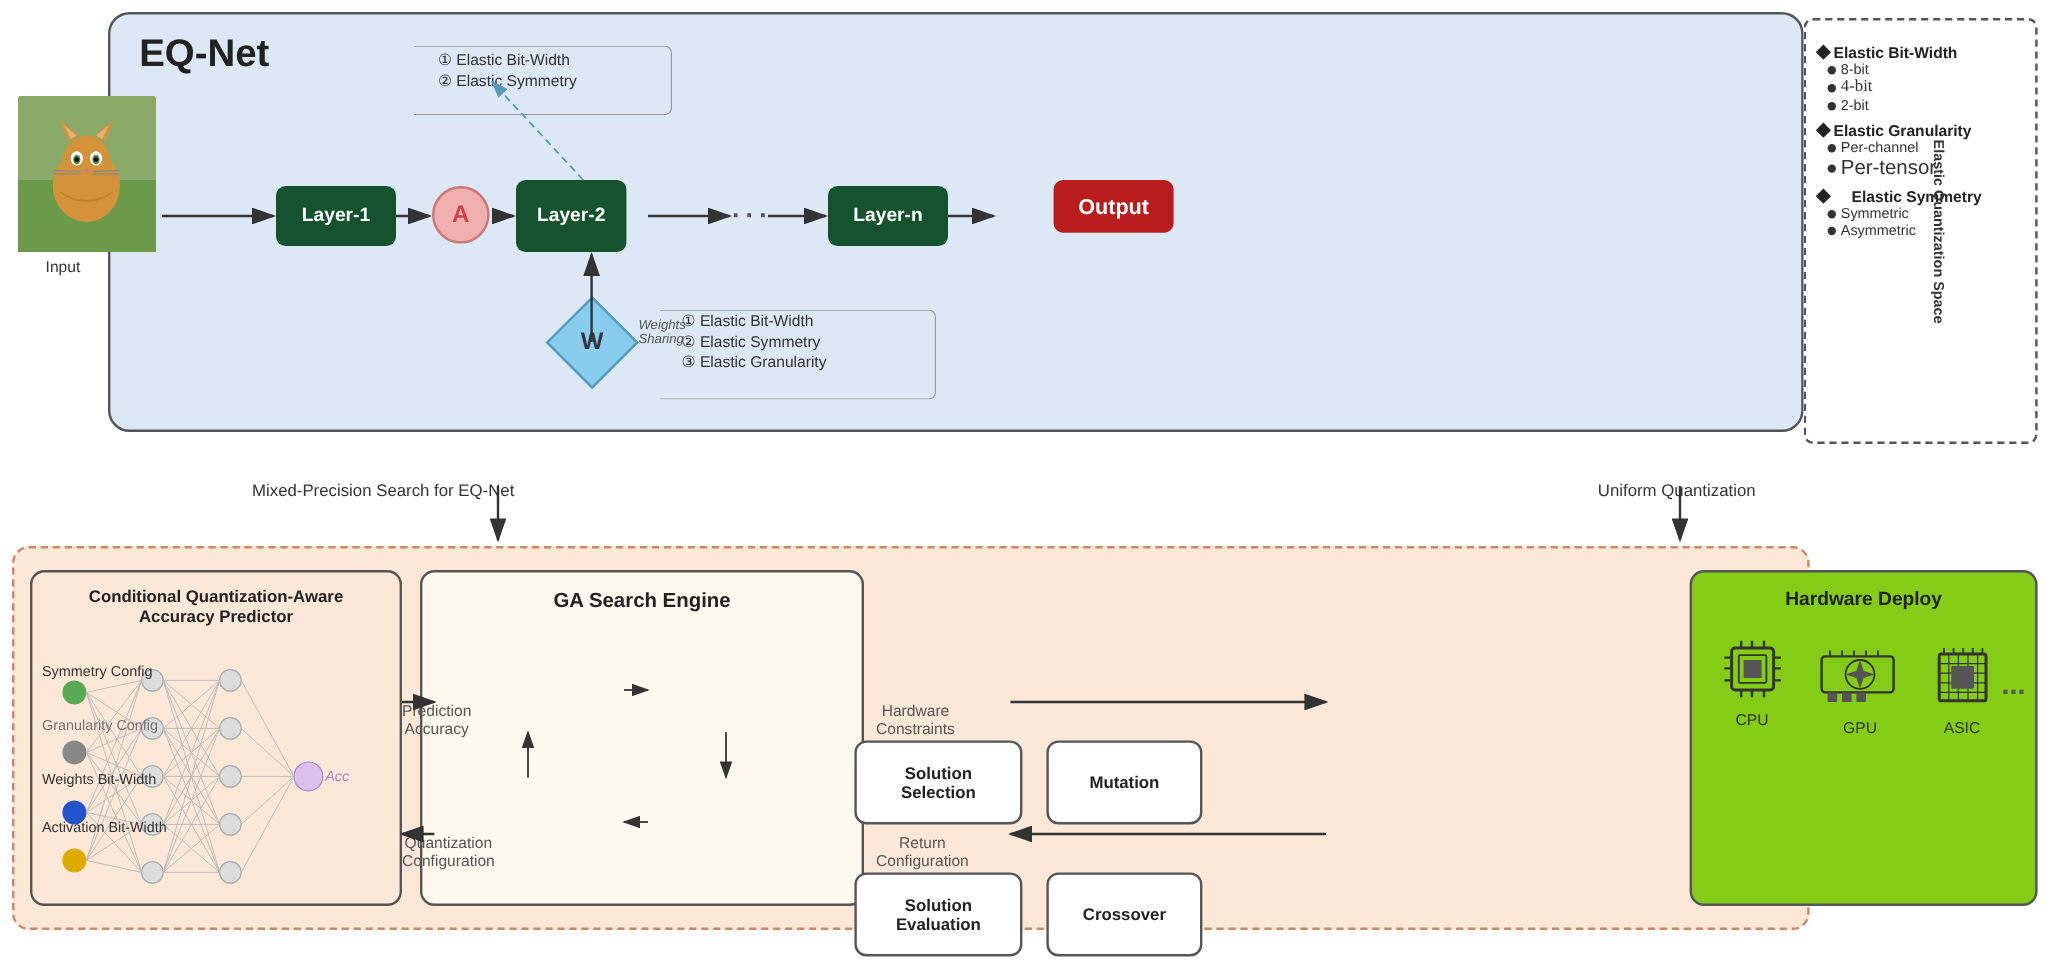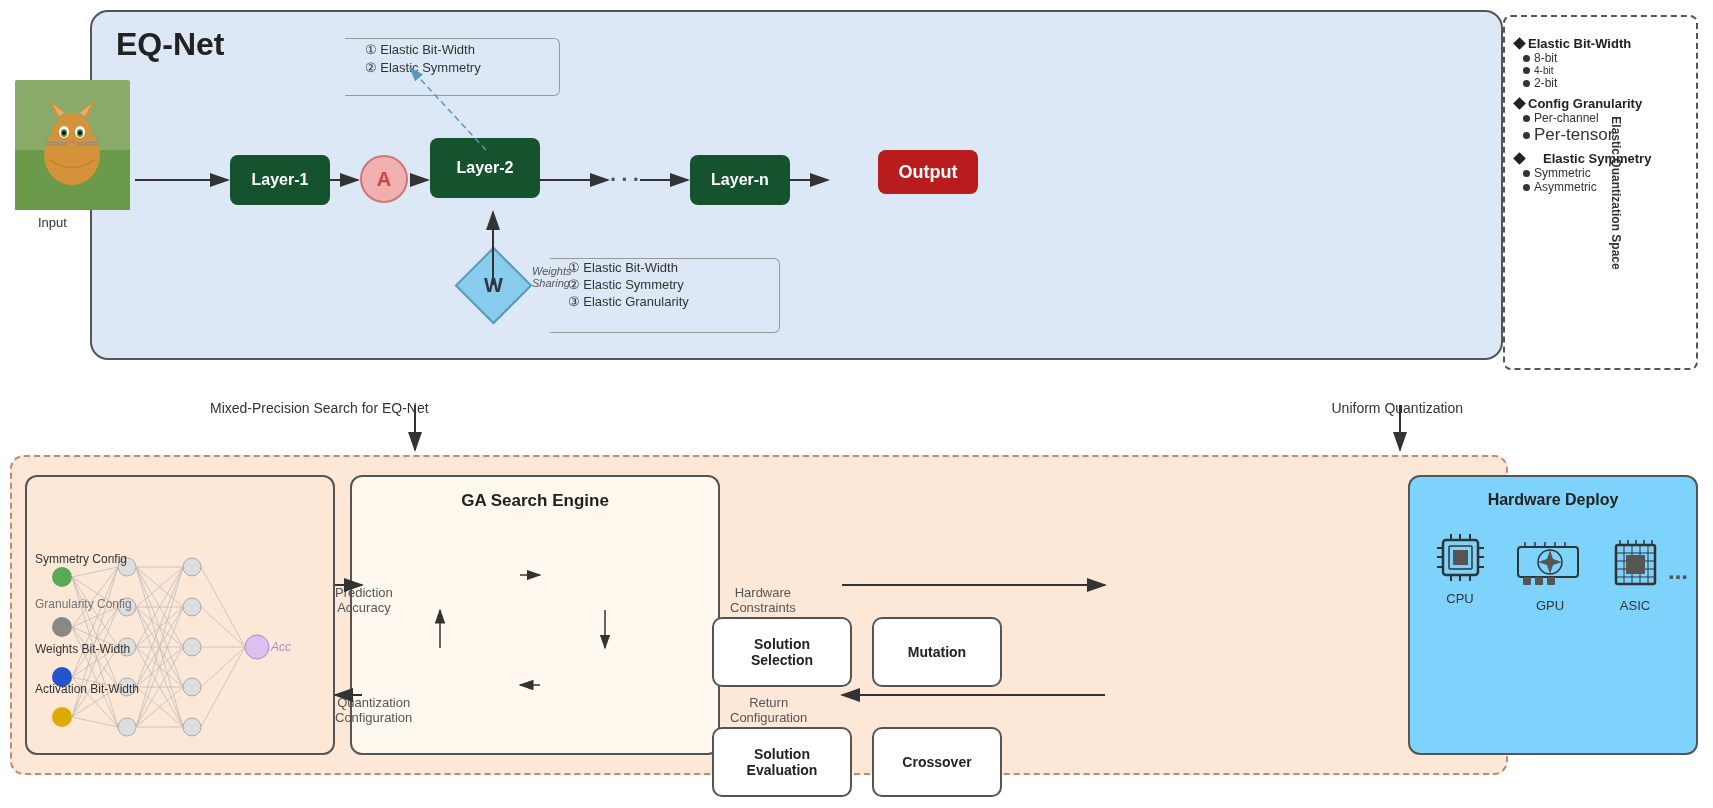--- a/index.html
+++ b/index.html
@@ -71,23 +71,23 @@
     }
 
     .layer1 {
       top: 145px;
       left: 220px;
       width: 100px;
       height: 50px;
     }
 
     .layer2 {
-      top: 128px;
+      top: 140px;
       left: 420px;
-      width: 110px;
+      width: 92px;
       height: 60px;
     }
 
     .layer-n {
       top: 145px;
       left: 680px;
       width: 100px;
       height: 50px;
     }
 
@@ -317,21 +317,21 @@
       height: 70px;
     }
 
     
     .hardware-box {
       position: absolute;
       top: 75px;
       right: 0;
       width: 310px;
       height: 280px;
-      background: #7dd3fc;
+      background: #84cc16;
       border-radius: 12px;
       border: 2.5px solid #555;
     }
 
     
     .cat-container {
       position: absolute;
       top: 70px;
       left: 5px;
       width: 115px;
@@ -423,30 +423,30 @@
         <div class="quant-item-header">
           <span class="diamond-icon"></span>
           <span style="font-size:13px;font-weight:bold;">Elastic Bit-Width</span>
         </div>
         <div class="quant-item-sub">
           <span class="circle-icon"></span>
           <span style="font-size:12px;">8-bit</span>
         </div>
         <div class="quant-item-sub">
           <span class="circle-icon"></span>
-          <span style="font-size:10px;">4-bit</span>
+          <span style="font-size:14px;font-family:Liberation Serif, serif;">4-bit</span>
         </div>
         <div class="quant-item-sub">
           <span class="circle-icon"></span>
           <span style="font-size:12px;">2-bit</span>
         </div>
 
         <div class="quant-item-header" style="margin-top:6px;">
           <span class="diamond-icon"></span>
-          <span style="font-size:13px;font-weight:bold;">Config Granularity</span>
+          <span style="font-size:13px;font-weight:bold;">Elastic Granularity</span>
         </div>
         <div class="quant-item-sub">
           <span class="circle-icon"></span>
           <span style="font-size:12px;">Per-channel</span>
         </div>
         <div class="quant-item-sub">
           <span class="circle-icon"></span>
           <span style="font-size:17px;">Per-tensor</span>
         </div>
 
@@ -503,20 +503,24 @@
   <div class="bottom-section">
 
     <div style="position:absolute;top:0;left:200px;font-size:14px;color:#333;font-weight:normal;">Mixed-Precision Search for EQ-Net</div>
 
     <div style="position:absolute;top:0;right:240px;font-size:14px;color:#333;">Uniform Quantization</div>
 
     <div class="bottom-outer"></div>
 
     <div class="predictor-box">
 
+      <div style="position:absolute;top:12px;left:10px;right:10px;text-align:center;">
+        <div style="font-size:14px;font-weight:bold;color:#222;">Conditional Quantization-Aware</div>
+        <div style="font-size:14px;font-weight:bold;color:#222;">Accuracy Predictor</div>
+      </div>
 
       <svg width="290" height="200" style="position:absolute;top:65px;left:10px;">
 
         <circle cx="25" cy="35" r="10" fill="#5aaa55"></circle>
         <circle cx="25" cy="85" r="10" fill="#888888"></circle>
         <circle cx="25" cy="135" r="10" fill="#2255cc"></circle>
         <circle cx="25" cy="175" r="10" fill="#ddaa00"></circle>
 
         <circle cx="90" cy="25" r="9" fill="#ddd" stroke="#aaa"></circle>
         <circle cx="90" cy="65" r="9" fill="#ddd" stroke="#aaa"></circle>

